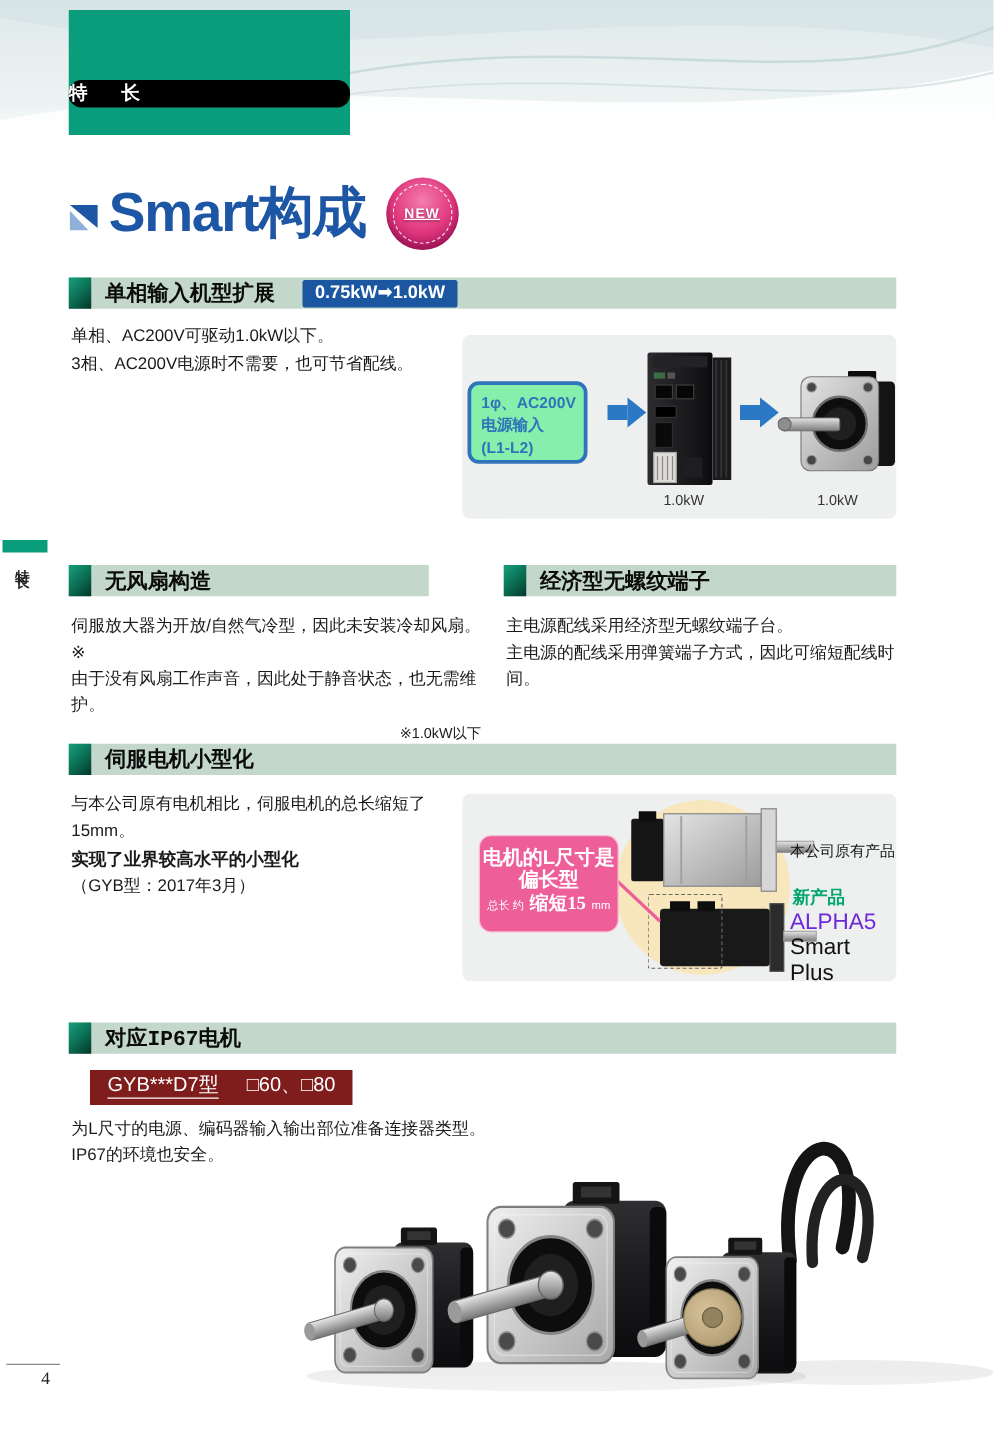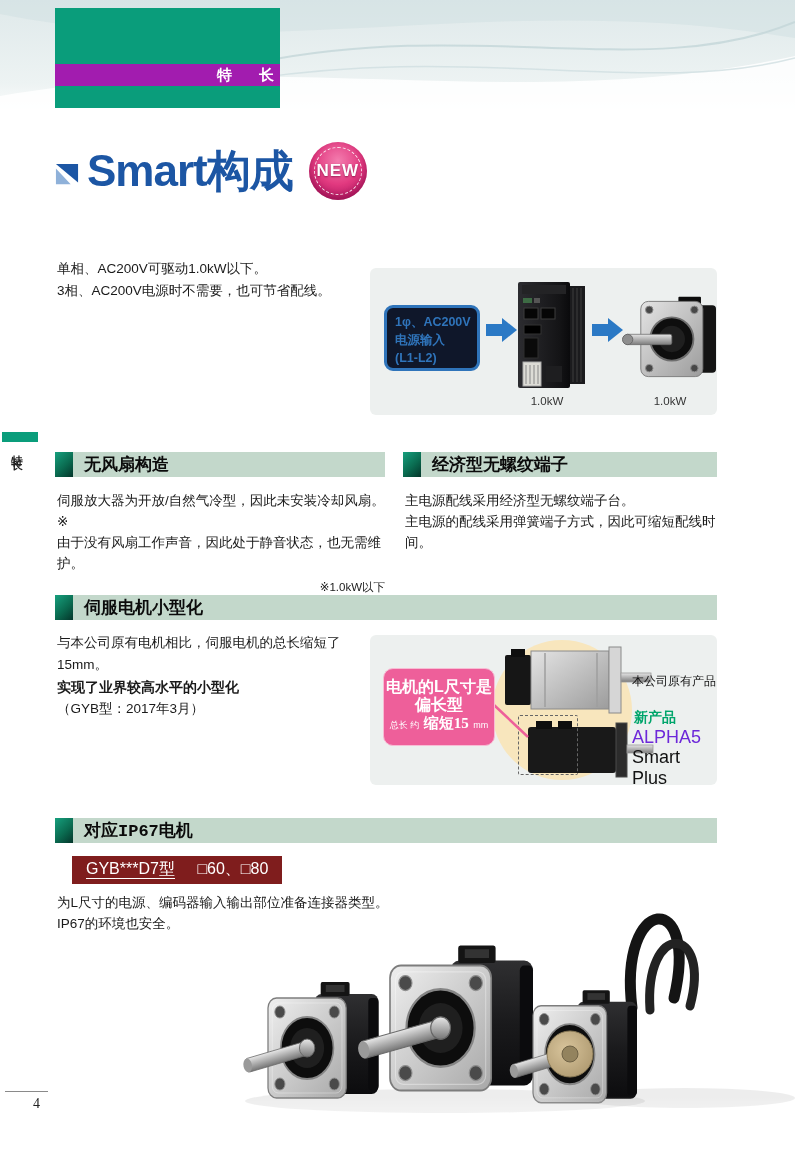--- a/index.html
+++ b/index.html
@@ -2,57 +2,57 @@
 <html><head>
 <meta charset="utf-8">
 <style>
   html,body{margin:0;padding:0;background:#fff;}
   .page{position:relative;width:795px;height:1152px;background:#fff;overflow:hidden;
         font-family:"Liberation Sans","DejaVu Sans",sans-serif;color:#1a1a1a;}
 
   
   .banner{position:absolute;left:0;top:0;width:795px;height:120px;}
   .tab-block{position:absolute;left:55px;top:8px;width:225px;height:100px;background:#0a9d7b;}
-  .tab-band{position:absolute;left:0;top:56px;width:100%;height:22px;background:#a21caf;
-            color:#fff;font-weight:bold;font-size:15px;line-height:22px;text-align:right;letter-spacing:6px;}
+  .tab-band{position:absolute;left:0;top:56px;width:100%;height:22px;background:#000000;
+            color:#fff;font-weight:bold;font-size:15px;line-height:22px;text-align:left;letter-spacing:6px;border-radius:10px;}
 
   
   .side-bar{position:absolute;left:2px;top:432px;width:36px;height:10px;background:#0a9d7b;}
   .side-text{position:absolute;left:9px;top:446px;writing-mode:vertical-rl;font-size:11.5px;
              font-weight:bold;letter-spacing:4px;color:#222;}
 
   
   .title-row{position:absolute;left:55px;top:140px;height:62px;display:flex;align-items:center;}
   .flag{width:24px;height:24px;margin-right:8px;margin-top:8px;}
   .main-title{font-size:44px;font-weight:bold;color:#1c56a4;letter-spacing:-1px;line-height:62px;}
   .new-badge{position:relative;width:58px;height:58px;margin-left:16px;border-radius:50%;
              background:radial-gradient(circle at 50% 32%,#f37cae 0%,#e23a80 48%,#b01160 100%);
              box-shadow:inset 0 -5px 8px rgba(110,0,55,.45);
              display:flex;align-items:center;justify-content:center;}
   .new-badge::after{content:"";position:absolute;inset:5px;border:1.5px dashed rgba(255,255,255,.85);border-radius:50%;}
-  .new-badge span{color:#fff;font-weight:bold;font-size:17px;letter-spacing:1px;
-                  text-shadow:0 1px 2px rgba(100,0,50,.6);}
+  .new-badge span{color:#fff;font-weight:bold;font-size:11px;letter-spacing:1px;
+                  text-shadow:0 1px 2px rgba(100,0,50,.6);text-decoration:underline;}
 
   
   .sec-head{position:absolute;height:25px;background:#c3d8cb;display:flex;align-items:center;}
   .sec-head::before{content:"";width:18px;height:25px;margin-right:11px;
                     background:linear-gradient(135deg,#17a07e 0%,#0a6b50 55%,#04352a 100%);}
   .sec-title{font-size:17px;font-weight:600;color:#0b0b0b;}
   .kw-badge{margin-left:22px;background:#1a57a0;color:#fff;font-size:14.5px;font-weight:bold;
             padding:0 10px 1px;border-radius:2px;line-height:21px;}
 
   .body-text{position:absolute;font-size:13.5px;line-height:22px;color:#1a1a1a;}
   .note{font-size:11.5px;text-align:right;margin-top:3px;padding-right:2px;}
   .bold-line{font-weight:bold;font-size:14px;}
 
   
   .panel{position:absolute;background:#edf0ef;border-radius:6px;}
 
   
-  .callout-blue{position:absolute;left:14px;top:37px;width:96px;height:66px;background:#0f172a;
+  .callout-blue{position:absolute;left:4px;top:37px;width:96px;height:66px;background:#86efac;
                 border:3px solid #2f74ba;border-radius:9px;color:#2f74ba;font-weight:bold;
                 font-size:12.5px;line-height:18px;padding:5px 0 0 8px;box-sizing:border-box;}
   .barrow{position:absolute;width:16px;height:12px;background:#2b79c5;}
   .barrow::after{content:"";position:absolute;left:16px;top:-6px;border-top:12px solid transparent;
                  border-bottom:12px solid transparent;border-left:15px solid #2b79c5;}
   .dev{position:absolute;}
   .kw-lbl{position:absolute;width:84px;text-align:center;font-size:11.5px;color:#333;}
 
   
   .cream-circle{position:absolute;left:122px;top:5px;width:140px;height:140px;border-radius:50%;background:#f8e6bd;}
@@ -110,20 +110,24 @@
     <svg class="flag" viewBox="0 0 26 26">
       <polygon points="1,1 25,1 25,21" fill="#1c56a4"></polygon>
       <polygon points="1,6 17,23 1,23" fill="#8fb1d9"></polygon>
     </svg>
     <div class="main-title">Smart构成</div>
     <div class="new-badge">
       <span>NEW</span>
     </div>
   </div>
 
+  <div class="sec-head" style="left:55px;top:222px;width:662px;">
+    <span class="sec-title">单相输入机型扩展</span>
+    <span class="kw-badge">0.75kW➡1.0kW</span>
+  </div>
   <div class="body-text" style="left:57px;top:258px;">
     <div>单相、AC200V可驱动1.0kW以下。</div>
     <div>3相、AC200V电源时不需要，也可节省配线。</div>
   </div>
 
   <div class="panel" style="left:370px;top:268px;width:347px;height:147px;">
     <div class="callout-blue">
       <div>1φ、AC200V</div>
       <div>电源输入</div>
       <div>(L1-L2)</div>
@@ -174,21 +178,21 @@
       <circle cx="9" cy="79" r="4" fill="#474747" stroke="#909090"></circle>
       <circle cx="57" cy="79" r="4" fill="#474747" stroke="#909090"></circle>
       <circle cx="33" cy="48" r="23" fill="#0e0e0e" stroke="#6e6e6e" stroke-width="2"></circle>
       <circle cx="33" cy="48" r="14" fill="#1f1f1f"></circle>
       <rect x="-16" y="43" width="49" height="11" rx="2" fill="url(#gSh)" stroke="#6b6b6b" stroke-width=".8"></rect>
       <circle cx="-14" cy="48.5" r="5.5" fill="#8e8e8e" stroke="#666"></circle>
     </svg>
     <div class="kw-lbl" style="left:258px;top:127px;">1.0kW</div>
   </div>
 
-  <div class="sec-head" style="left:55px;top:452px;width:330px;">
+  <div class="sec-head" style="left:55px;top:452px;width:288px;">
     <span class="sec-title">无风扇构造</span>
   </div>
   <div class="body-text" style="left:57px;top:490px;width:330px;line-height:21px;">
     <div>伺服放大器为开放/自然气冷型，因此未安装冷却风扇。※</div>
     <div>由于没有风扇工作声音，因此处于静音状态，也无需维</div>
     <div>护。</div>
     <div class="note">※1.0kW以下</div>
   </div>
 
   <div class="sec-head" style="left:403px;top:452px;width:314px;">

